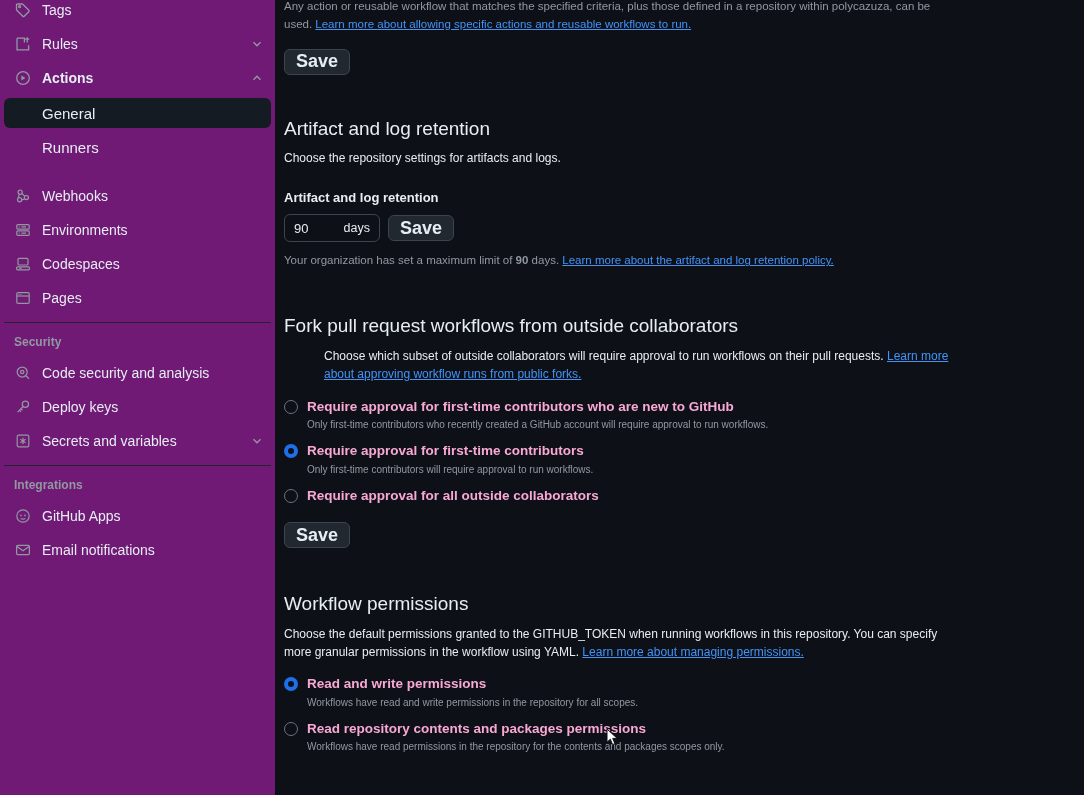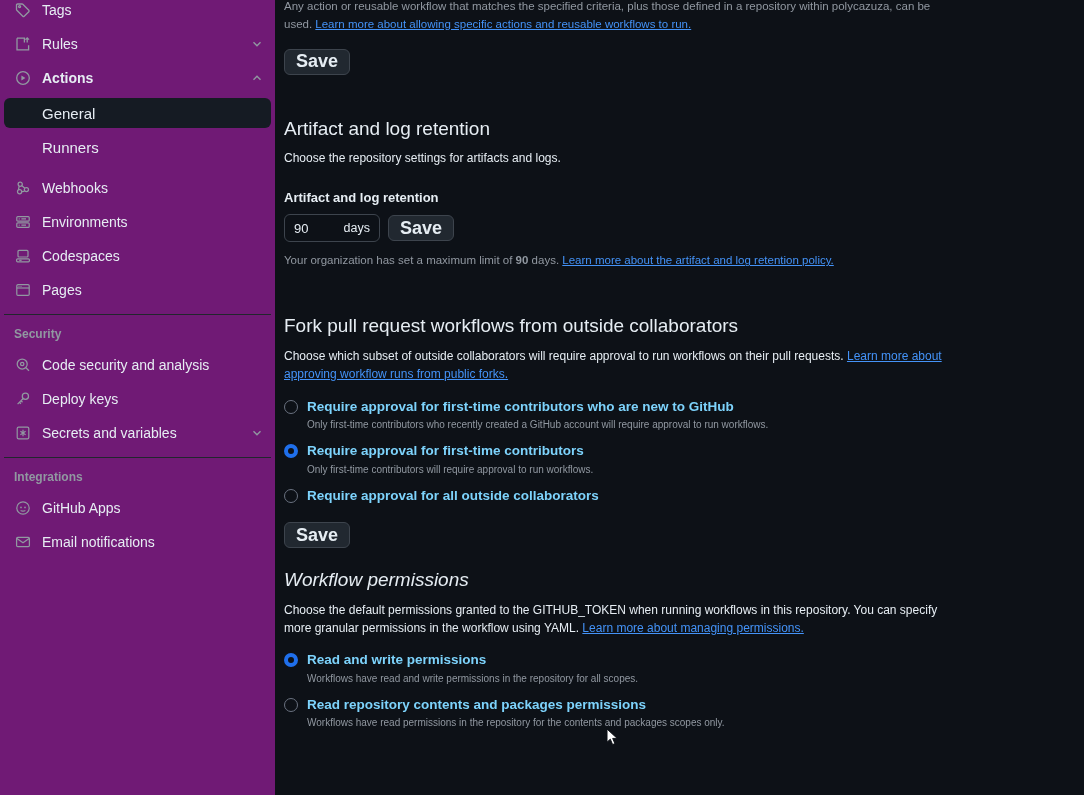--- a/index.html
+++ b/index.html
@@ -126,21 +126,21 @@
     border-radius: 50%;
     border: 1.5px solid #6a7280;
     margin: 3px 9px 0 0;
     background: transparent;
     cursor: pointer;
   }
   .radio.on {
     border: 4px solid #1f6feb;
     background: #0d1117;
   }
-  .radio-label { font-size: 13.5px; font-weight: 600; color: #7dd3fc; line-height: 1.45; }
+  .radio-label { font-size: 13.5px; font-weight: 600; color: #f9a8d4; line-height: 1.45; }
   .radio-desc { font-size: 10px; color: #9198a1; margin: 1px 0 9px 23px; line-height: 1.4; }
 
   .cursor {
     position: absolute;
     left: 331px; top: 728px;
     width: 14px; height: 19px;
     pointer-events: none;
   }
 </style>
 </head>
@@ -189,21 +189,21 @@
         <svg width="12" height="12" viewBox="0 0 12 12" fill="none" stroke="currentColor" stroke-width="1.4">
             <path d="M2.5 7.7 6 4.2l3.5 3.5"></path>
           </svg>
       </span>
     </div>
 
     <div class="sub-item active">
       <span>General</span>
     </div>
 
-    <div class="sub-item" style="margin-bottom:12px;">
+    <div class="sub-item" style="margin-bottom:20px;">
       <span>Runners</span>
     </div>
 
     <div class="nav-item">
       <span class="ico">
         <svg width="16" height="16" viewBox="0 0 16 16" fill="none" stroke="currentColor" stroke-width="1.25">
           <circle cx="5.2" cy="4.2" r="2.1"></circle>
           <circle cx="11.4" cy="9.6" r="2.1"></circle>
           <circle cx="4.6" cy="11.8" r="2.1"></circle>
           <path d="M6.6 5.6 9.9 8.2M9.5 11.4l-3 .3M4.2 6.2 3.4 9.8"></path>
@@ -335,21 +335,21 @@
           <span class="suffix">days</span>
         </div>
         <button class="btn">Save</button>
       </div>
 
       <div class="muted-sm" style="margin-top:10px;">
         <span>Your organization has set a maximum limit of </span><b>90</b><span> days. </span><a class="lnk" href="#">Learn more about the artifact and log retention policy.</a>
       </div>
 
       <h2 class="h2" style="margin-top:45px;">Fork pull request workflows from outside collaborators</h2>
-      <div class="body-text" style="margin-bottom:14px;">
+      <div class="body-text" style="margin-bottom:14px;margin-left:40px;">
         <span>Choose which subset of outside collaborators will require approval to run workflows on their pull requests. </span><a class="lnk" href="#">Learn more about approving workflow runs from public forks.</a>
       </div>
 
       <div class="radio-row">
         <span class="radio"></span>
         <span class="radio-label">Require approval for first-time contributors who are new to GitHub</span>
       </div>
       <div class="radio-desc">Only first-time contributors who recently created a GitHub account will require approval to run workflows.</div>
 
       <div class="radio-row">
@@ -360,21 +360,21 @@
 
       <div class="radio-row" style="margin-bottom:0;">
         <span class="radio"></span>
         <span class="radio-label">Require approval for all outside collaborators</span>
       </div>
 
       <div style="margin-top:17px;">
         <button class="btn">Save</button>
       </div>
 
-      <h2 class="h2" style="margin-top:20px;font-style:italic;">Workflow permissions</h2>
+      <h2 class="h2" style="margin-top:44px;">Workflow permissions</h2>
       <div class="body-text" style="margin-bottom:13px;">
         <span>Choose the default permissions granted to the GITHUB_TOKEN when running workflows in this repository. You can specify more granular permissions in the workflow using YAML. </span><a class="lnk" href="#">Learn more about managing permissions.</a>
       </div>
 
       <div class="radio-row">
         <span class="radio on"></span>
         <span class="radio-label">Read and write permissions</span>
       </div>
       <div class="radio-desc">Workflows have read and write permissions in the repository for all scopes.</div>
 

